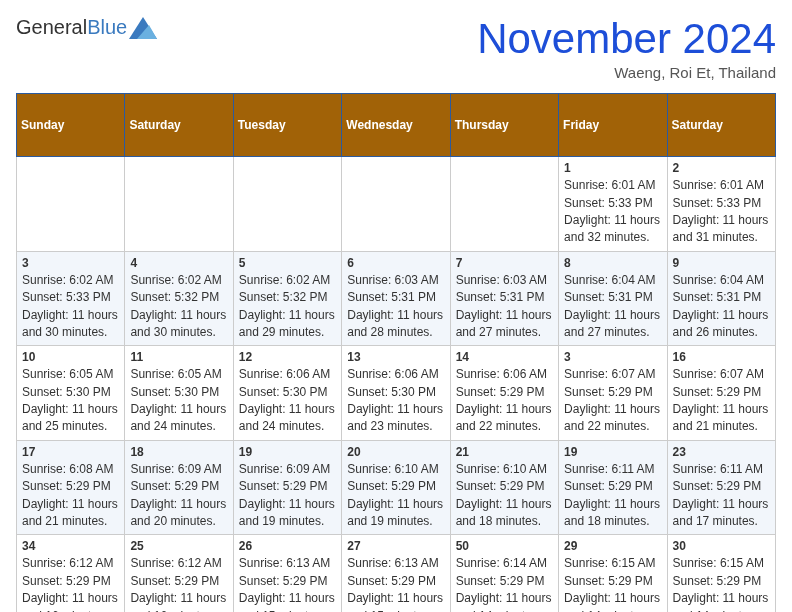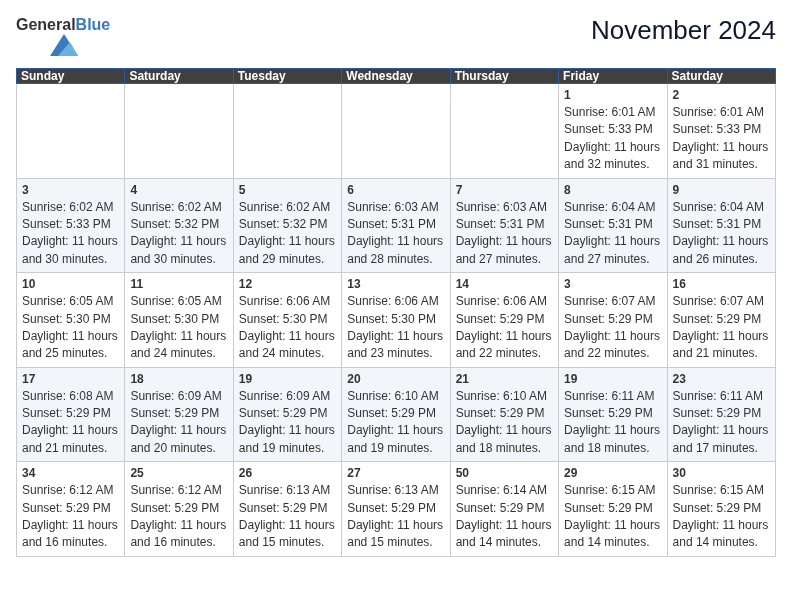--- a/index.html
+++ b/index.html
@@ -17,57 +17,56 @@
       margin-bottom: 12px;
     }
     .logo-area {
       display: flex;
       flex-direction: column;
       align-items: flex-start;
     }
     .logo-text {
       display: flex;
       align-items: center;
-      font-size: 16px;
-      font-weight: bold;
+      font-size: 20px;
+      font-weight: normal;
       color: #333;
-      flex-direction: column;
     }
     .logo-general { color: #333; }
     .logo-blue { color: #3a7abf; }
     .logo-icon {
       width: 28px;
       height: 22px;
       margin-left: 2px;
     }
     .title-area {
       text-align: right;
     }
     .month-title {
-      font-size: 26px;
+      font-size: 42px;
       font-weight: normal;
-      color: #0f172a;
+      color: #1d4ed8;
       line-height: 1.1;
     }
     .location-subtitle {
       font-size: 15px;
       color: #555;
       margin-top: 2px;
     }
     .calendar-table {
       width: 100%;
       border-collapse: collapse;
       border: 1px solid #ccc;
     }
     .calendar-table th {
-      background-color: #404040;
+      background-color: #a16207;
       color: #fff;
       font-size: 12px;
       font-weight: bold;
-      padding: 0 4px;
+      padding: 24px 4px;
       text-align: left;
       border: 1px solid #2a5a9f;
       margin-left: 42px;
     }
     .calendar-table td {
       vertical-align: top;
       border: 1px solid #ccc;
       padding: 4px 5px;
       font-size: 10px;
       color: #333;
@@ -103,20 +102,21 @@
         <span class="logo-general">General</span><span class="logo-blue">Blue</span>
       </span>
       <svg class="logo-icon" viewBox="0 0 28 22" xmlns="http://www.w3.org/2000/svg">
         <polygon points="0,22 14,0 28,22" fill="#3a7abf"></polygon>
         <polygon points="8,22 20,8 28,22" fill="#6ab0e0"></polygon>
       </svg>
     </div>
   </div>
   <div class="title-area">
     <div class="month-title">November 2024</div>
+    <div class="location-subtitle">Waeng, Roi Et, Thailand</div>
   </div>
 </div>
 
 <table class="calendar-table">
   <thead>
     <tr>
     <th>Sunday</th>
         <th>Saturday</th>
         <th>Tuesday</th>
         <th>Wednesday</th>

